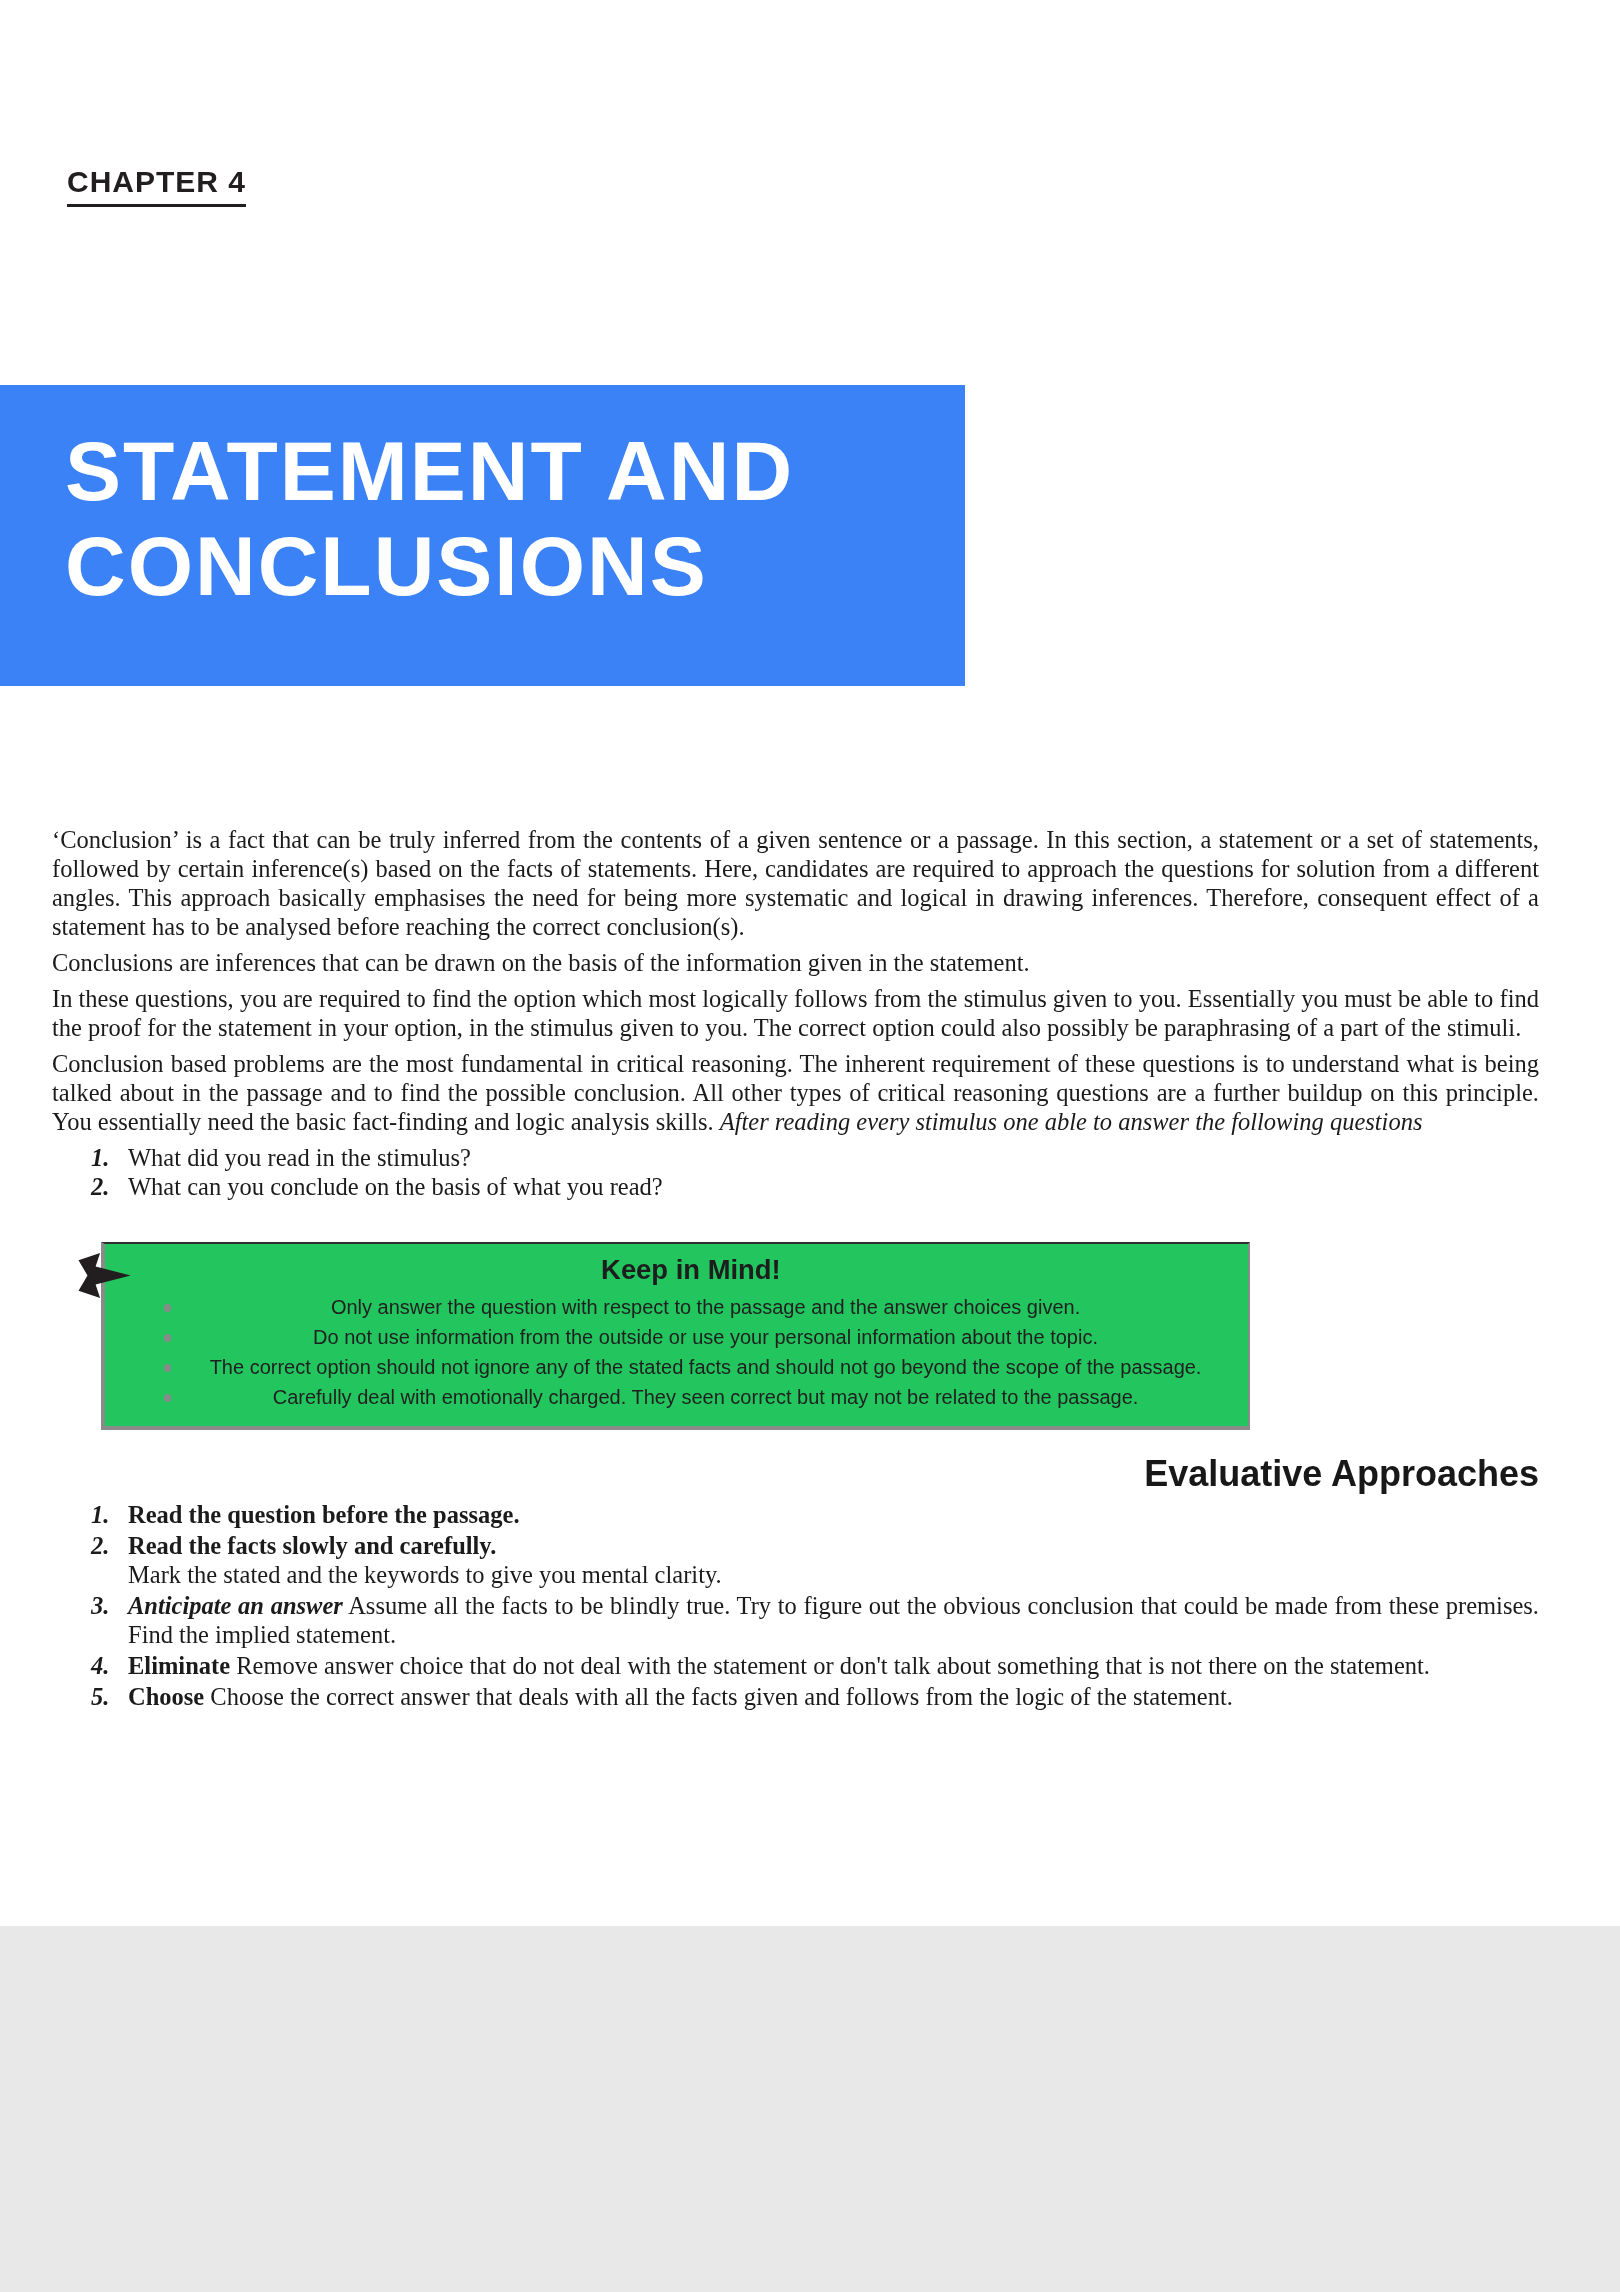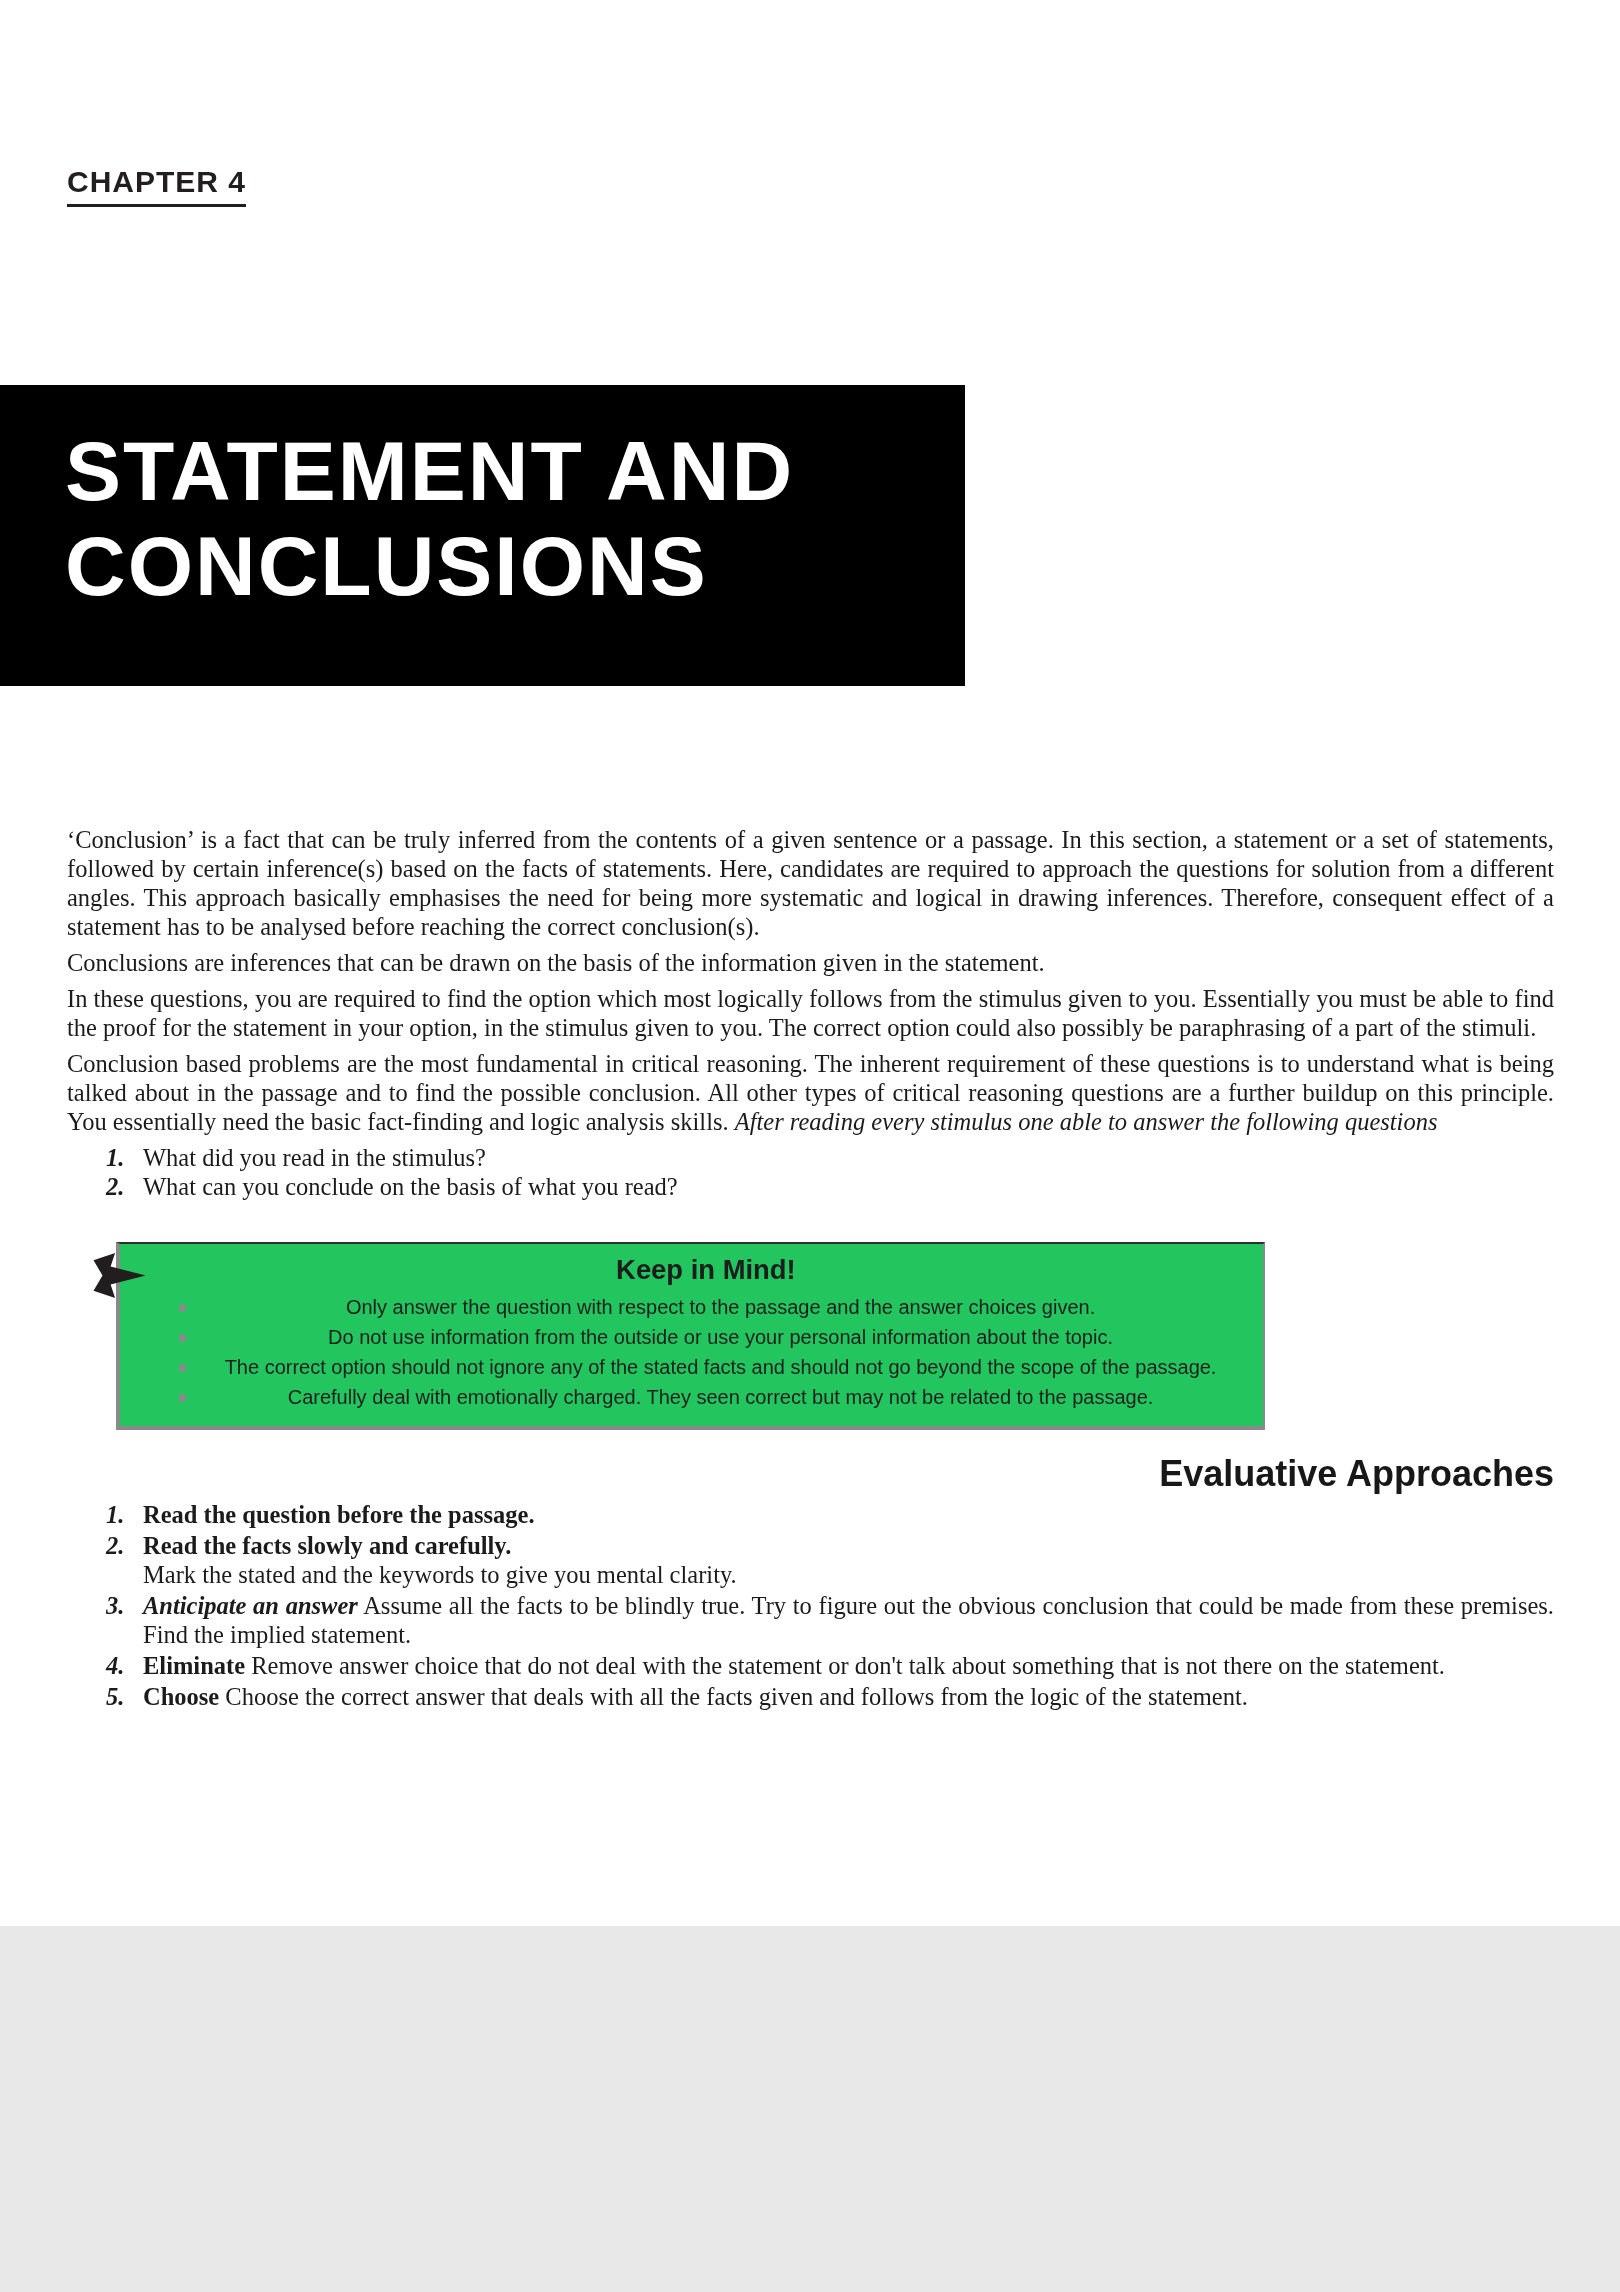--- a/index.html
+++ b/index.html
@@ -27,36 +27,36 @@
     border-bottom:3.9px solid #221e1f;
     padding-bottom:4.9px;
   }
   
   .banner{
     position:absolute;
     top:385px;
     left:0;
     width:965px;
     height:301px;
-    background:#000000;
+    background:#3b82f6;
   }
   .banner-title{
     padding:39px 0 0 65px;
     font-family:"Liberation Sans", sans-serif;
     font-weight:bold;
     font-size:84px;
     line-height:95px;
     letter-spacing:2px;
     color:#ffffff;
   }
   
   .content{
     position:absolute;
     top:825px;
-    left:67px;
+    left:52px;
     width:1487px;
     font-size:24.5px;
     line-height:29px;
     color:#1b1b1b;
     text-align:justify;
   }
   .content p{margin:0 0 6.9px 0;}
   .content i{font-style:italic;}
   
   .q-list{list-style:none;margin:2px 0 0 0;padding:0;}

